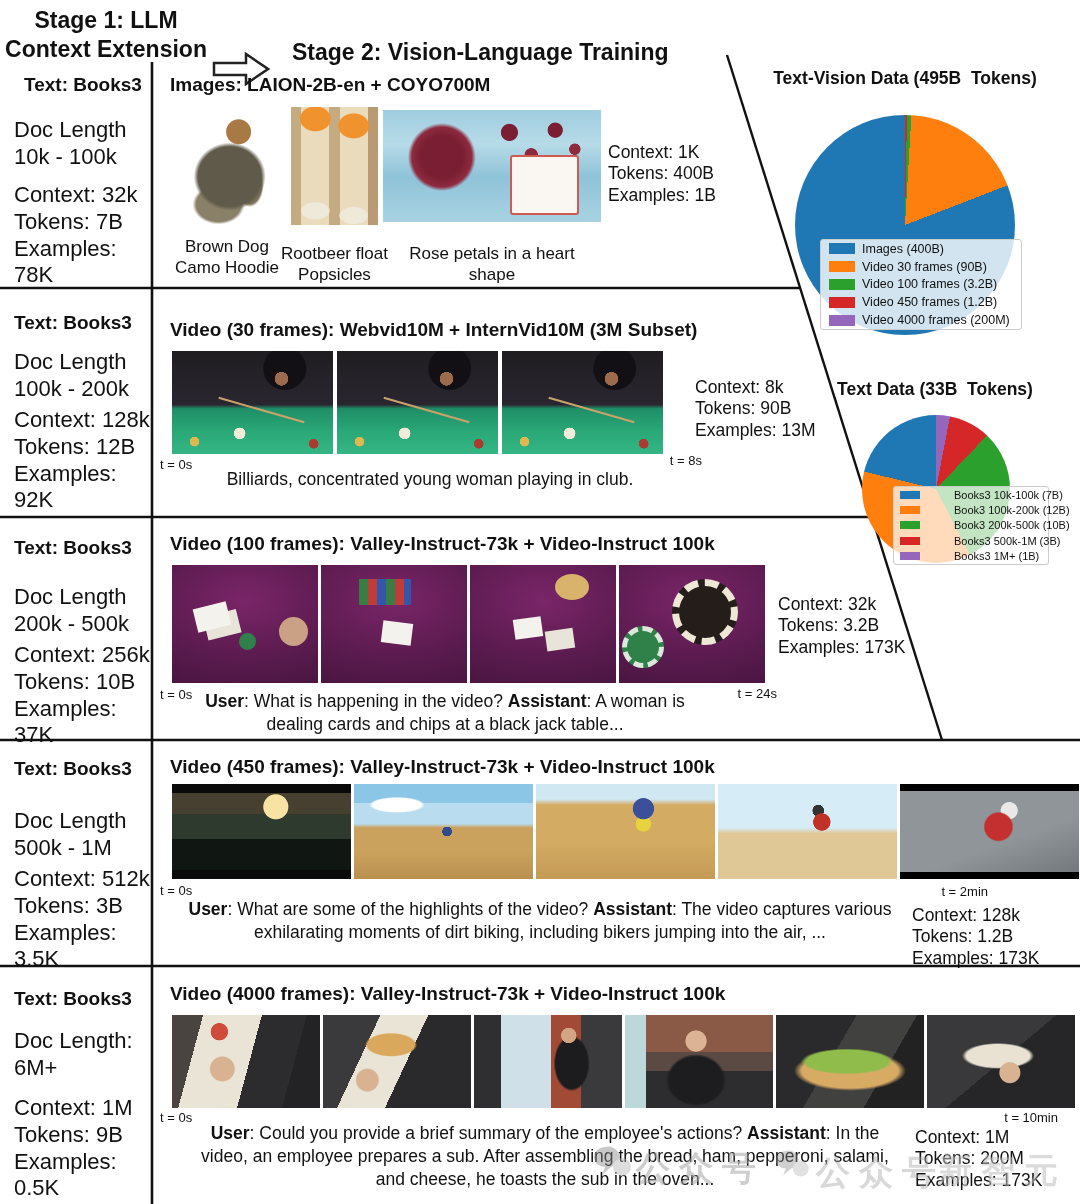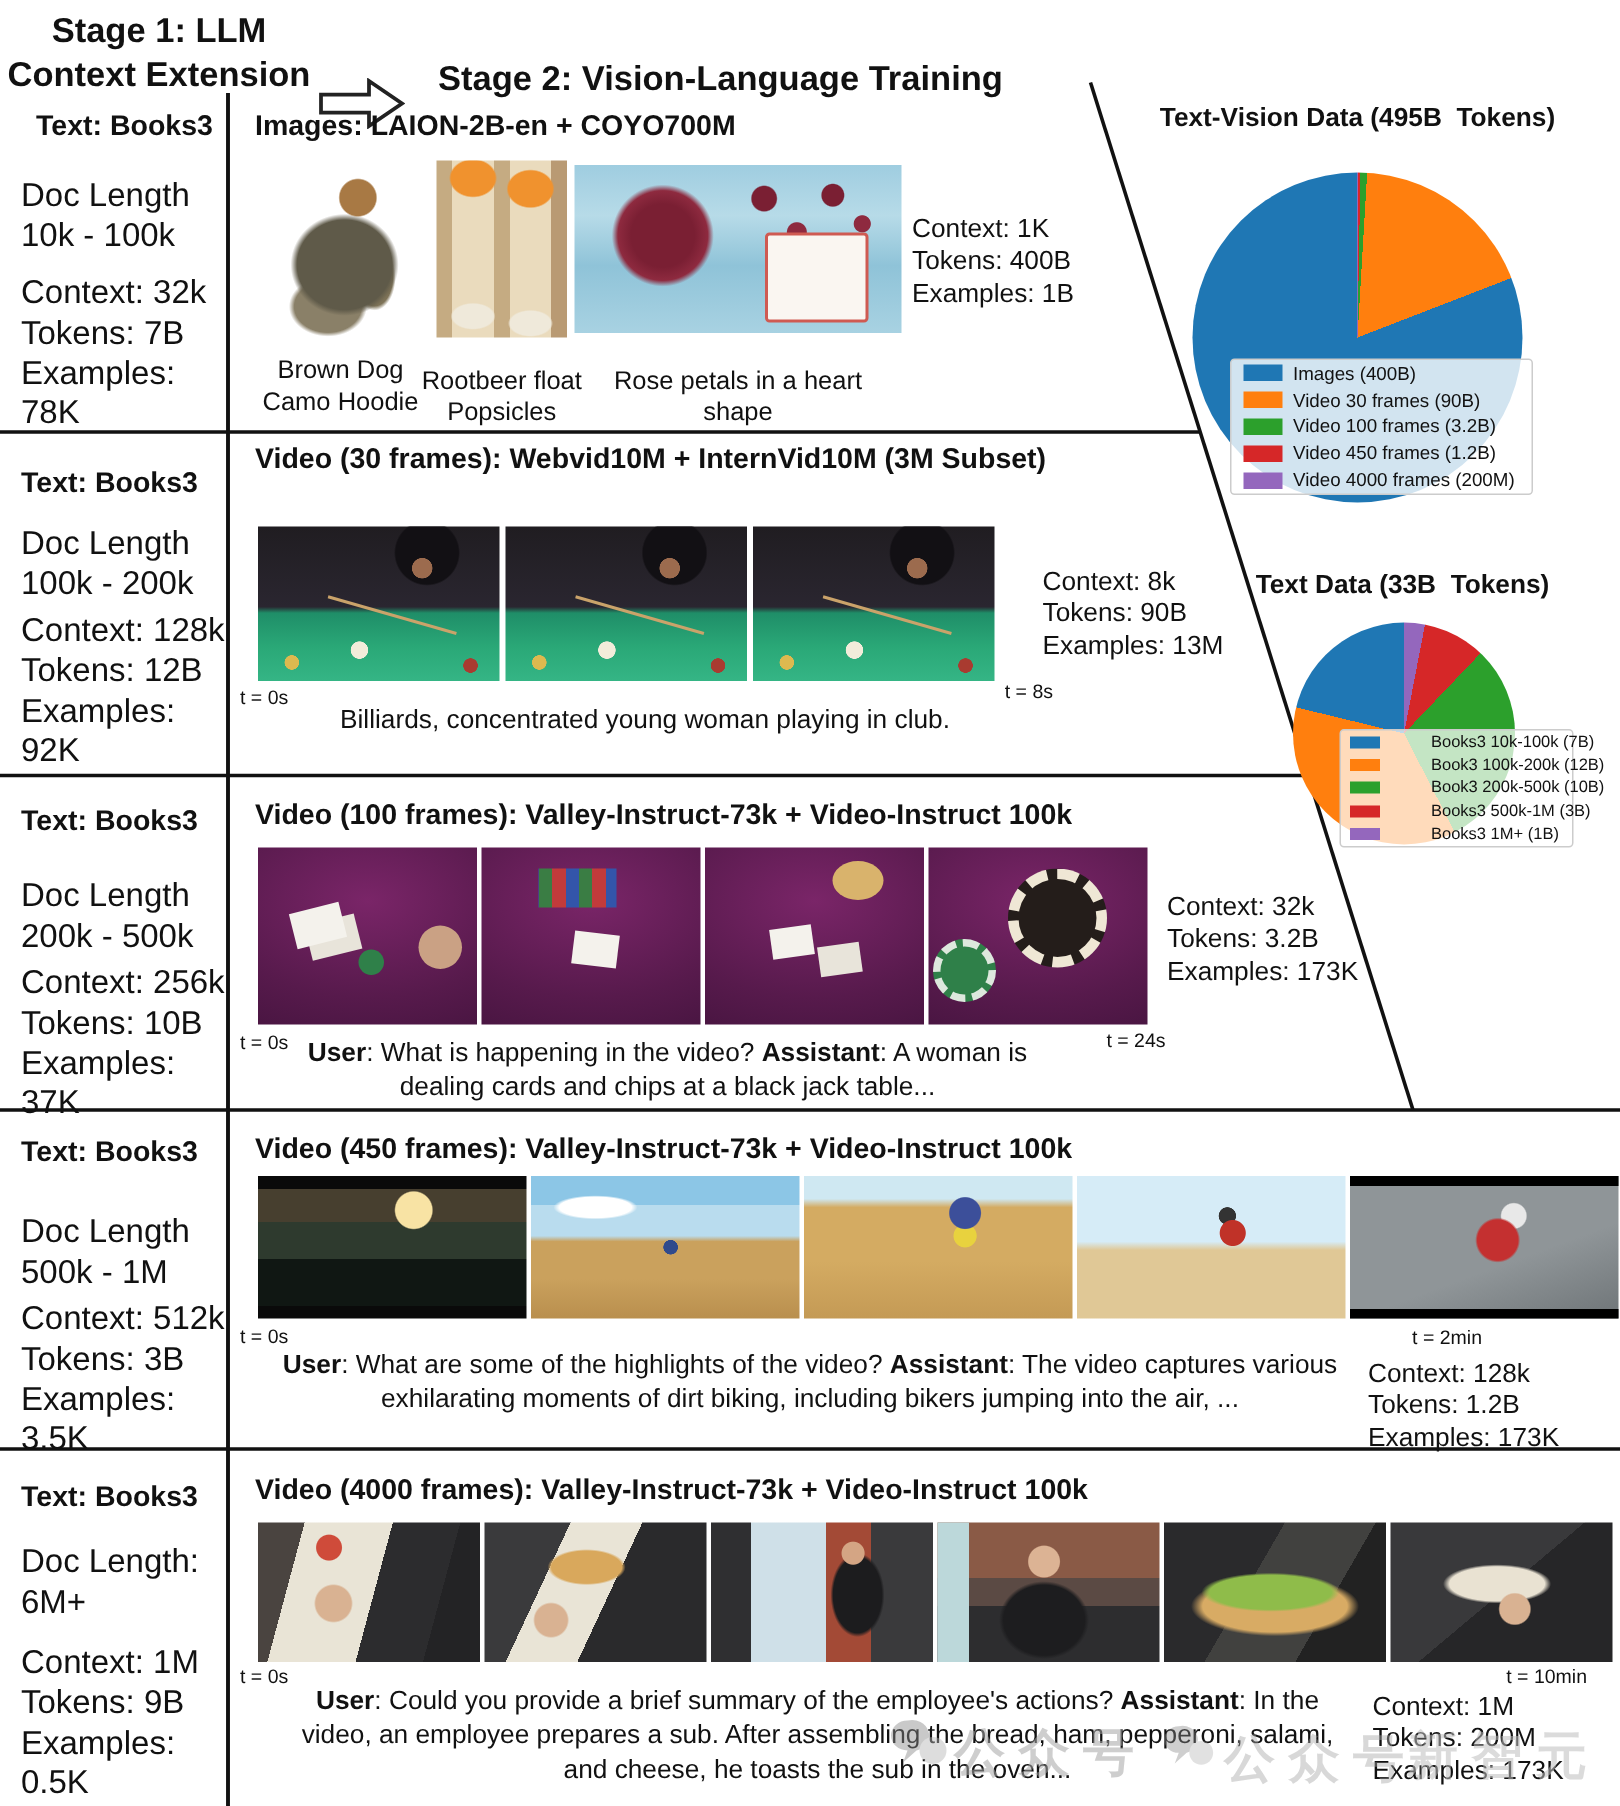--- a/index.html
+++ b/index.html
@@ -171,21 +171,21 @@
   <div class="abs left-title" style="left:14px;top:312px;">Text: Books3</div>
   <div class="abs ltext" style="left:14px;top:349px;width:140px;">
     <div>Doc Length</div>
     <div>100k - 200k</div>
   </div>
   <div class="abs ltext" style="left:14px;top:407px;width:145px;">
     <div>Context: 128k</div>
     <div>Tokens: 12B</div>
     <div>Examples: 92K</div>
   </div>
-  <div class="abs row-header" style="left:170px;top:296px;">Video (30 frames): Webvid10M + InternVid10M (3M Subset)</div>
+  <div class="abs row-header" style="left:170px;top:319px;">Video (30 frames): Webvid10M + InternVid10M (3M Subset)</div>
   <div class="ph f-bill" style="left:172px;top:351px;width:161px;height:103px;"></div>
   <div class="ph f-bill" style="left:337px;top:351px;width:161px;height:103px;"></div>
   <div class="ph f-bill" style="left:502px;top:351px;width:161px;height:103px;"></div>
   <div class="abs tlabel" style="left:160px;top:457px;">t = 0s</div>
   <div class="abs tlabel" style="left:632px;top:453px;width:70px;text-align:right;">t = 8s</div>
   <div class="abs caption" style="left:160px;top:468px;width:540px;">Billiards, concentrated young woman playing in club.</div>
   <div class="abs info" style="left:695px;top:377px;">
     <div>Context: 8k</div>
     <div>Tokens: 90B</div>
     <div>Examples: 13M</div>

